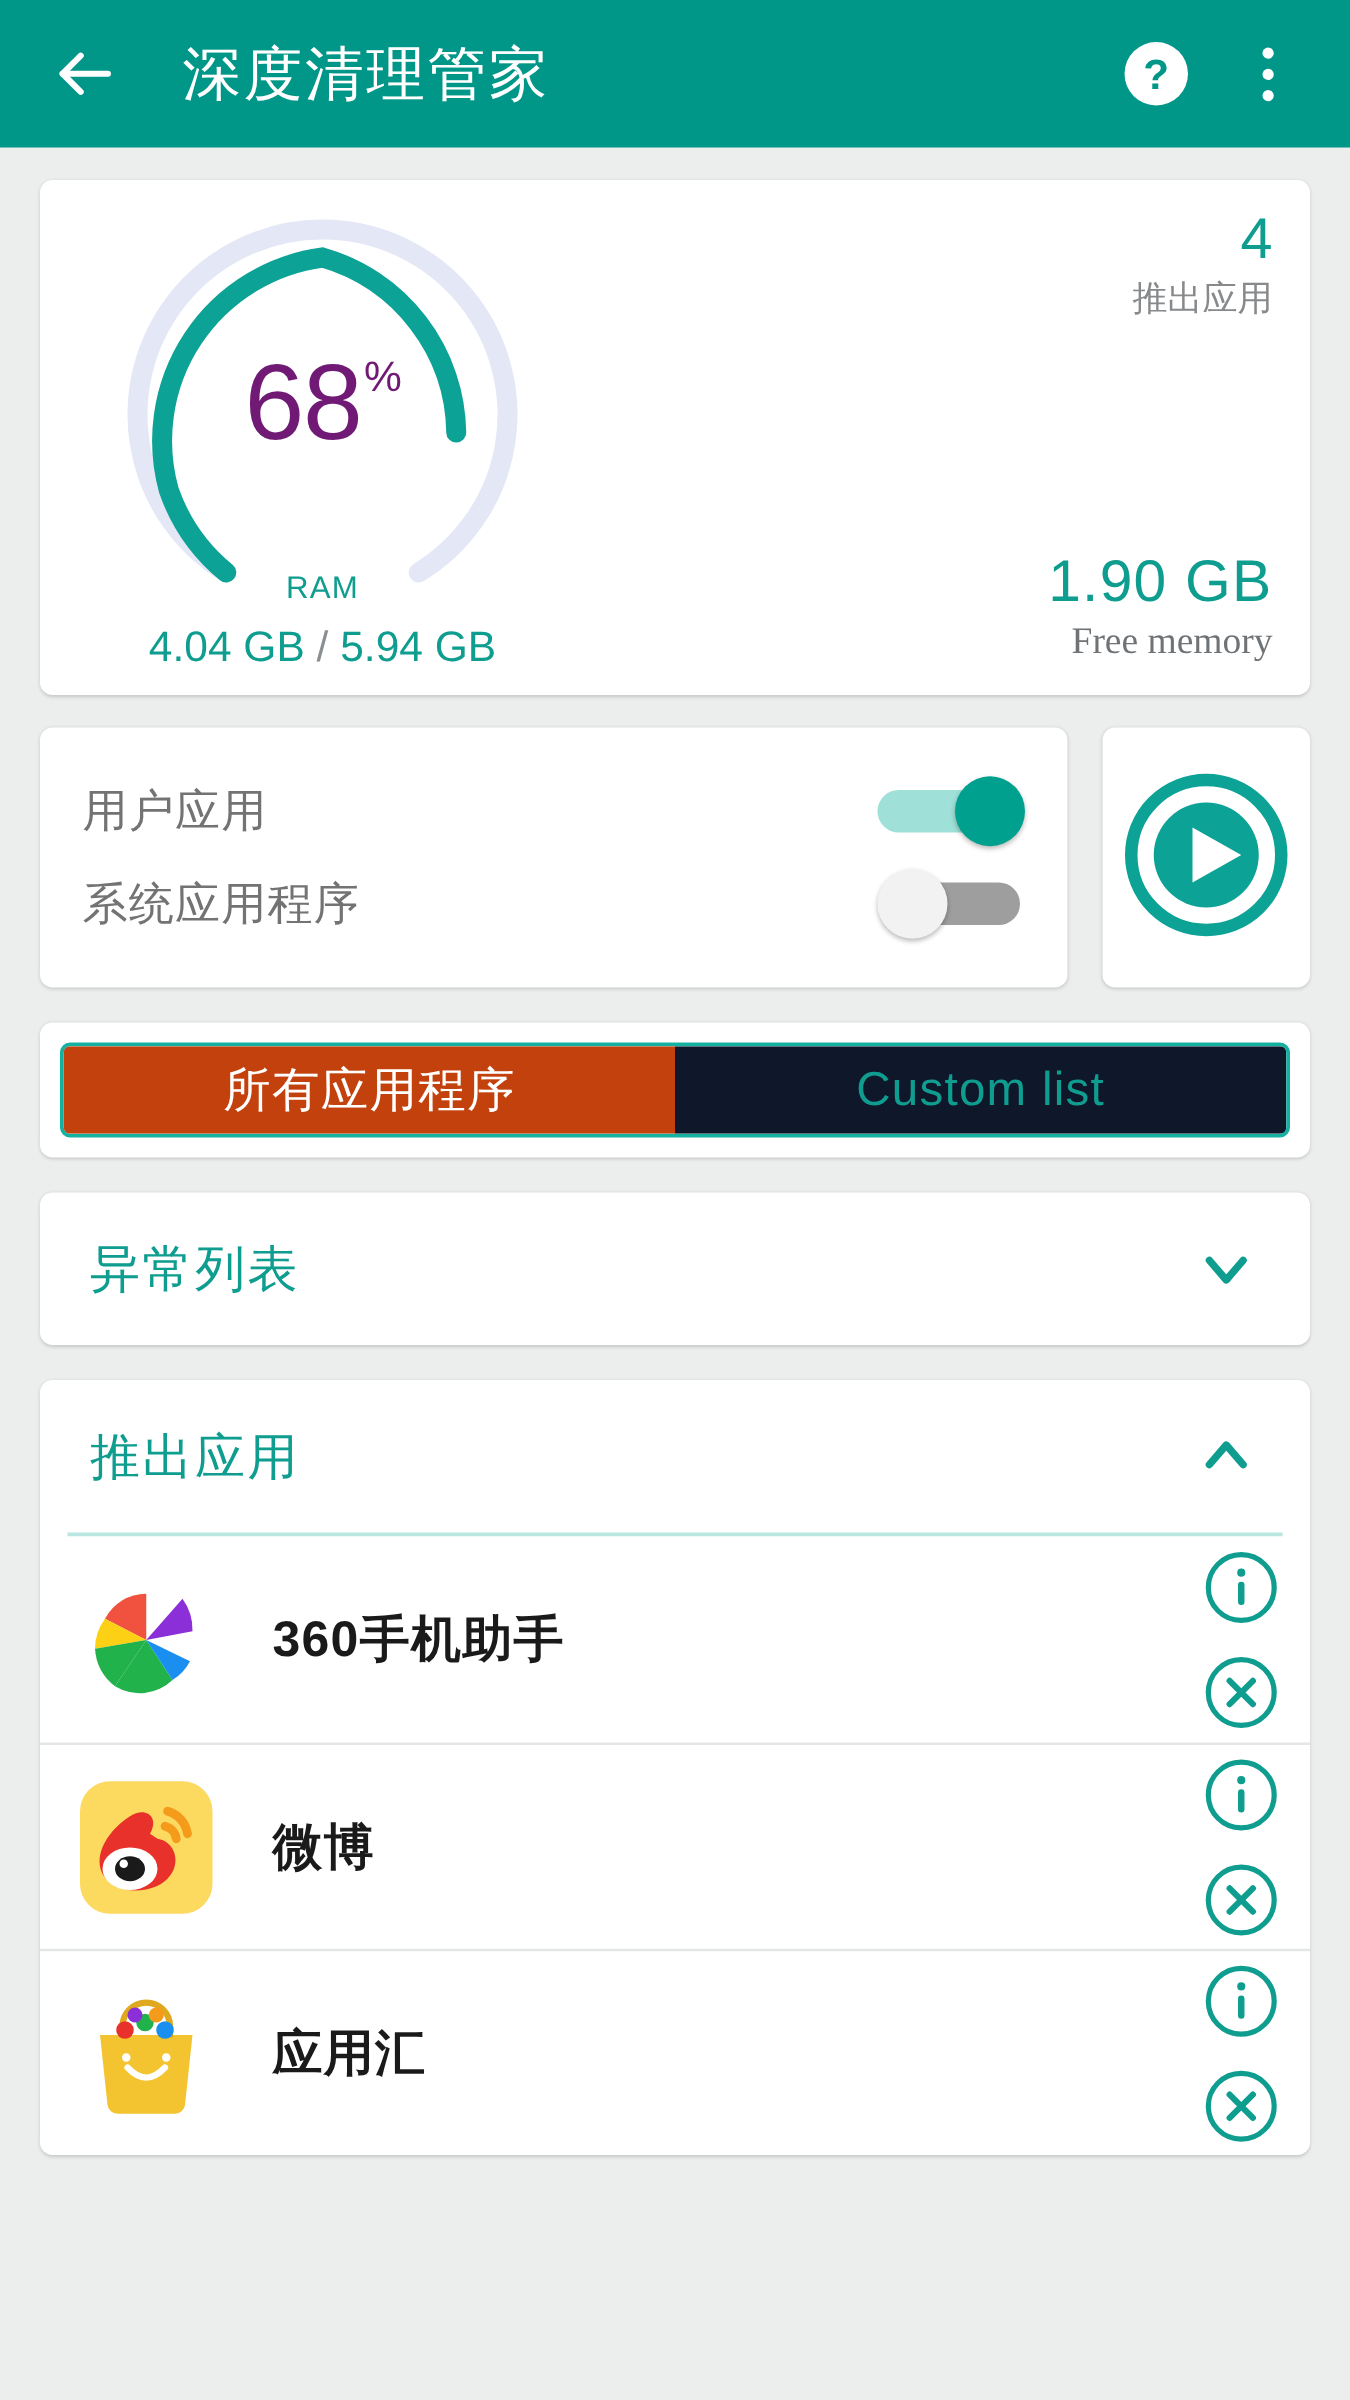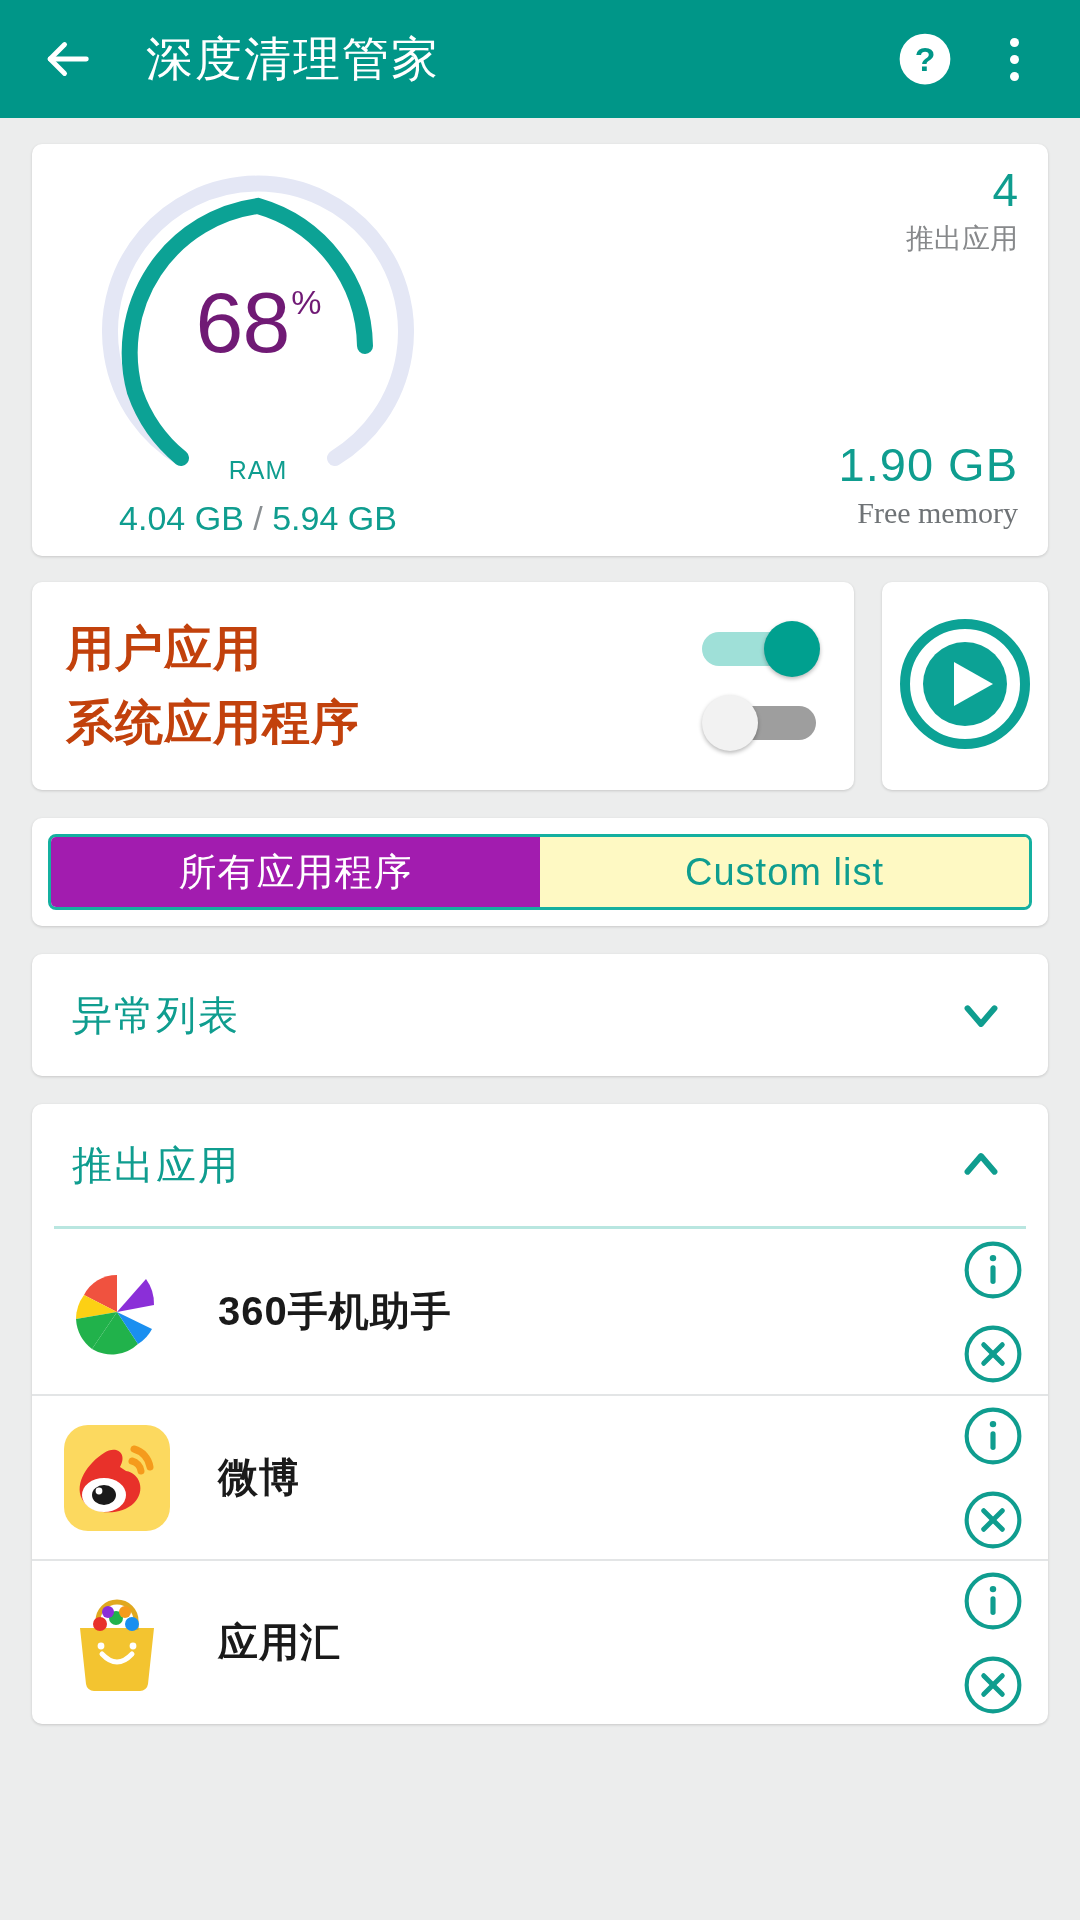--- a/index.html
+++ b/index.html
@@ -65,21 +65,21 @@
   .free-value { color: #0f9d8f; font-size: 47px; font-weight: 400; letter-spacing: 1px; }
   .free-label { color: #6f7376; font-size: 30px; margin-top: 4px; font-family: Liberation Serif, serif; }
 
   
   .toggle-row { display: flex; margin: 26px 32px 0 32px; gap: 28px; }
   .toggle-card {
     background: #fff; border-radius: 10px; box-shadow: 0 1px 3px rgba(0,0,0,0.16);
     flex: 1; padding: 30px 34px 30px 34px;
   }
   .toggle-line { display: flex; align-items: center; height: 74px; }
-  .toggle-text { color: #c2410c; font-size: 48px; letter-spacing: 1px; font-weight: bold; }
+  .toggle-text { color: #737373; font-size: 36px; letter-spacing: 1px; }
   .switch { margin-left: auto; width: 118px; height: 56px; position: relative; }
   .switch-track {
     position: absolute; left: 0; top: 11px; width: 104px; height: 34px; border-radius: 17px;
   }
   .switch-knob {
     position: absolute; top: 0; width: 56px; height: 56px; border-radius: 50%;
     box-shadow: 0 2px 4px rgba(0,0,0,0.28);
   }
   .switch.on .switch-track { background: #9fe0d8; }
   .switch.on .switch-knob { right: 0; background: #00a08f; }
@@ -91,22 +91,22 @@
     width: 166px; display: flex; align-items: center; justify-content: center;
   }
 
   
   .tabs-card { margin-top: 28px; padding: 16px; }
   .segmented {
     display: flex; height: 76px; border: 3px solid #14b0a0; border-radius: 8px; overflow: hidden;
   }
   .seg { flex: 1; display: flex; align-items: center; justify-content: center;
     font-size: 38px; letter-spacing: 1px; }
-  .seg.active { background: #a21caf; color: #ffffff; }
-  .seg.inactive { background: #fef9c3; color: #0f9d8f; }
+  .seg.active { background: #c2410c; color: #ffffff; }
+  .seg.inactive { background: #0f172a; color: #0f9d8f; }
 
   
   .section-card { margin-top: 28px; }
   .section-head {
     display: flex; align-items: center; height: 122px; padding: 0 40px;
   }
   .section-title { color: #0f9d8f; font-size: 40px; letter-spacing: 2px; }
   .chevron { margin-left: auto; width: 54px; height: 54px; display:flex; align-items:center; justify-content:center; }
   .divider-teal { height: 3px; background: #b9e6e0; margin: 0 22px; }
 

